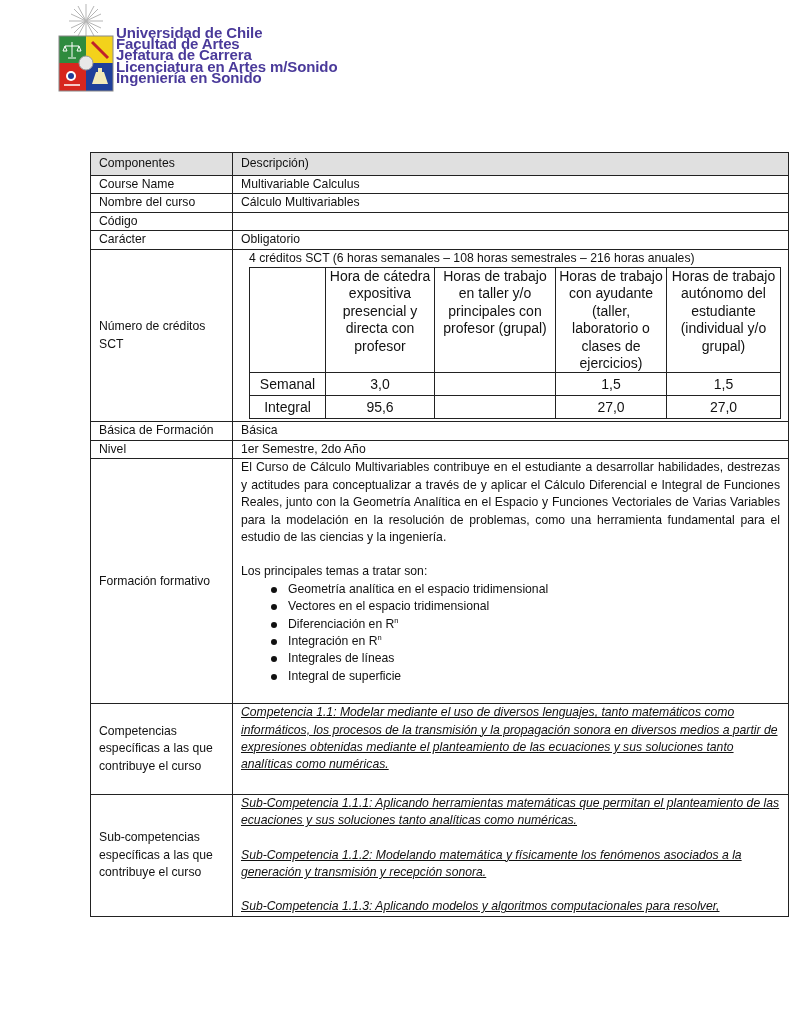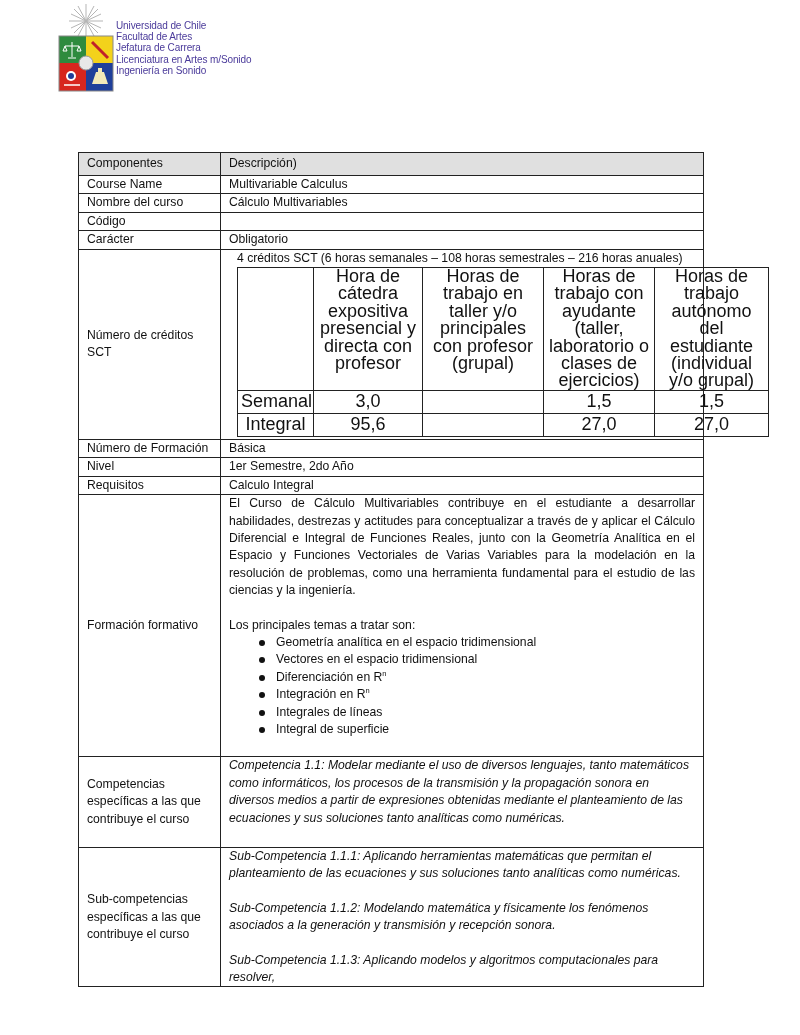--- a/index.html
+++ b/index.html
@@ -5,65 +5,65 @@
     html, body { margin: 0; padding: 0; background: #ffffff; }
     body {
       width: 800px; height: 1035px; position: relative; overflow: hidden;
       font-family: "Liberation Sans", "DejaVu Sans", sans-serif;
       color: #111;
     }
     
     .logo { position: absolute; left: 56px; top: 2px; width: 210px; height: 92px; }
     .logo svg { position: absolute; left: 0; top: 0; }
     .logo-text {
-      position: absolute; left: 60px; top: 18px;
-      font-size: 10px; line-height: 11.2px; color: #4a3a9a; font-weight: normal;
+      position: absolute; left: 60px; top: 25px;
+      font-size: 15px; line-height: 11.2px; color: #4a3a9a; font-weight: bold;
       letter-spacing: -0.1px;
     }
     .logo-text div { white-space: nowrap; }
 
     .doc-title {
       position: absolute; left: 0; width: 800px; top: 115px; text-align: center;
       font-family: "Liberation Serif", "DejaVu Serif", serif;
       font-weight: bold; font-size: 12.5px; letter-spacing: 0.1px; margin-top: 41px;
     }
 
     table.main {
-      position: absolute; left: 78px; top: 152px; width: 626px;
+      position: absolute; left: 90px; top: 152px; width: 699px;
       border-collapse: collapse; table-layout: fixed;
       font-size: 12.2px;
     }
     table.main td {
       border: 1px solid #222; padding: 0 8px; vertical-align: middle;
       line-height: 17.4px;
     }
     table.main td.c1 { width: 125px; }
     table.main tr.head td { background: #e0e0e0; height: 22px; }
     table.main tr.small td { height: 17px; }
 
     .sct-top { padding: 0 0 0 0; }
     table.inner {
       border-collapse: collapse; table-layout: fixed; width: 531px;
       margin: 0 0 2px 0;
-      font-size: 18px;
+      font-size: 14px;
     }
     table.inner td {
       border: 1px solid #222; padding: 0 3px; text-align: center;
       vertical-align: top; line-height: 17.4px;
     }
     table.inner tr.vals td { vertical-align: middle; height: 22px; }
 
     .justify { text-align: justify; }
     ul.topics { margin: 0; padding-left: 28px; list-style: none; }
     ul.topics li { position: relative; padding-left: 19px; }
     ul.topics li::before {
       content: ""; position: absolute; left: 2px; top: 6px; width: 6px; height: 6px;
       background: #111; border-radius: 50%;
     }
-    .ital { font-style: italic; }
+    .ital { font-style: italic; text-decoration: underline; }
     sup { font-size: 7.5px; vertical-align: top; line-height: 10px; }
   </style>
 </head>
 <body>
 
 <div class="logo">
   <svg width="60" height="92" viewBox="0 0 60 92">
 
     <g stroke="#b5b5b5" stroke-width="1">
       <line x1="30" y1="2" x2="30" y2="36"></line>
@@ -168,30 +168,26 @@
           <td></td>
           <td>27,0</td>
           <td>27,0</td>
         </tr>
       </tbody>
           </table>
     </td>
   </tr>
 
   <tr class="small">
-    <td class="c1">Número de Formación</td>
+    <td class="c1">Básica de Formación</td>
     <td>Básica</td>
   </tr>
   <tr class="small">
     <td class="c1">Nivel</td>
     <td>1er Semestre, 2do Año</td>
-  </tr>
-  <tr class="small">
-    <td class="c1">Requisitos</td>
-    <td>Calculo Integral</td>
   </tr>
 
   <tr>
     <td class="c1">Formación formativo</td>
     <td style="vertical-align:top; padding-bottom:18px">
       <div class="justify">El Curso de Cálculo Multivariables contribuye en el estudiante a desarrollar habilidades, destrezas y actitudes para conceptualizar a través de y aplicar el Cálculo Diferencial e Integral de Funciones Reales, junto con la Geometría Analítica en el Espacio y Funciones Vectoriales de Varias Variables para la modelación en la resolución de problemas, como una herramienta fundamental para el estudio de las ciencias y la ingeniería.</div>
       <div style="height:17px"></div>
       <div>Los principales temas a tratar son:</div>
       <ul class="topics">
         <li><span>Geometría analítica en el espacio tridimensional</span></li>

